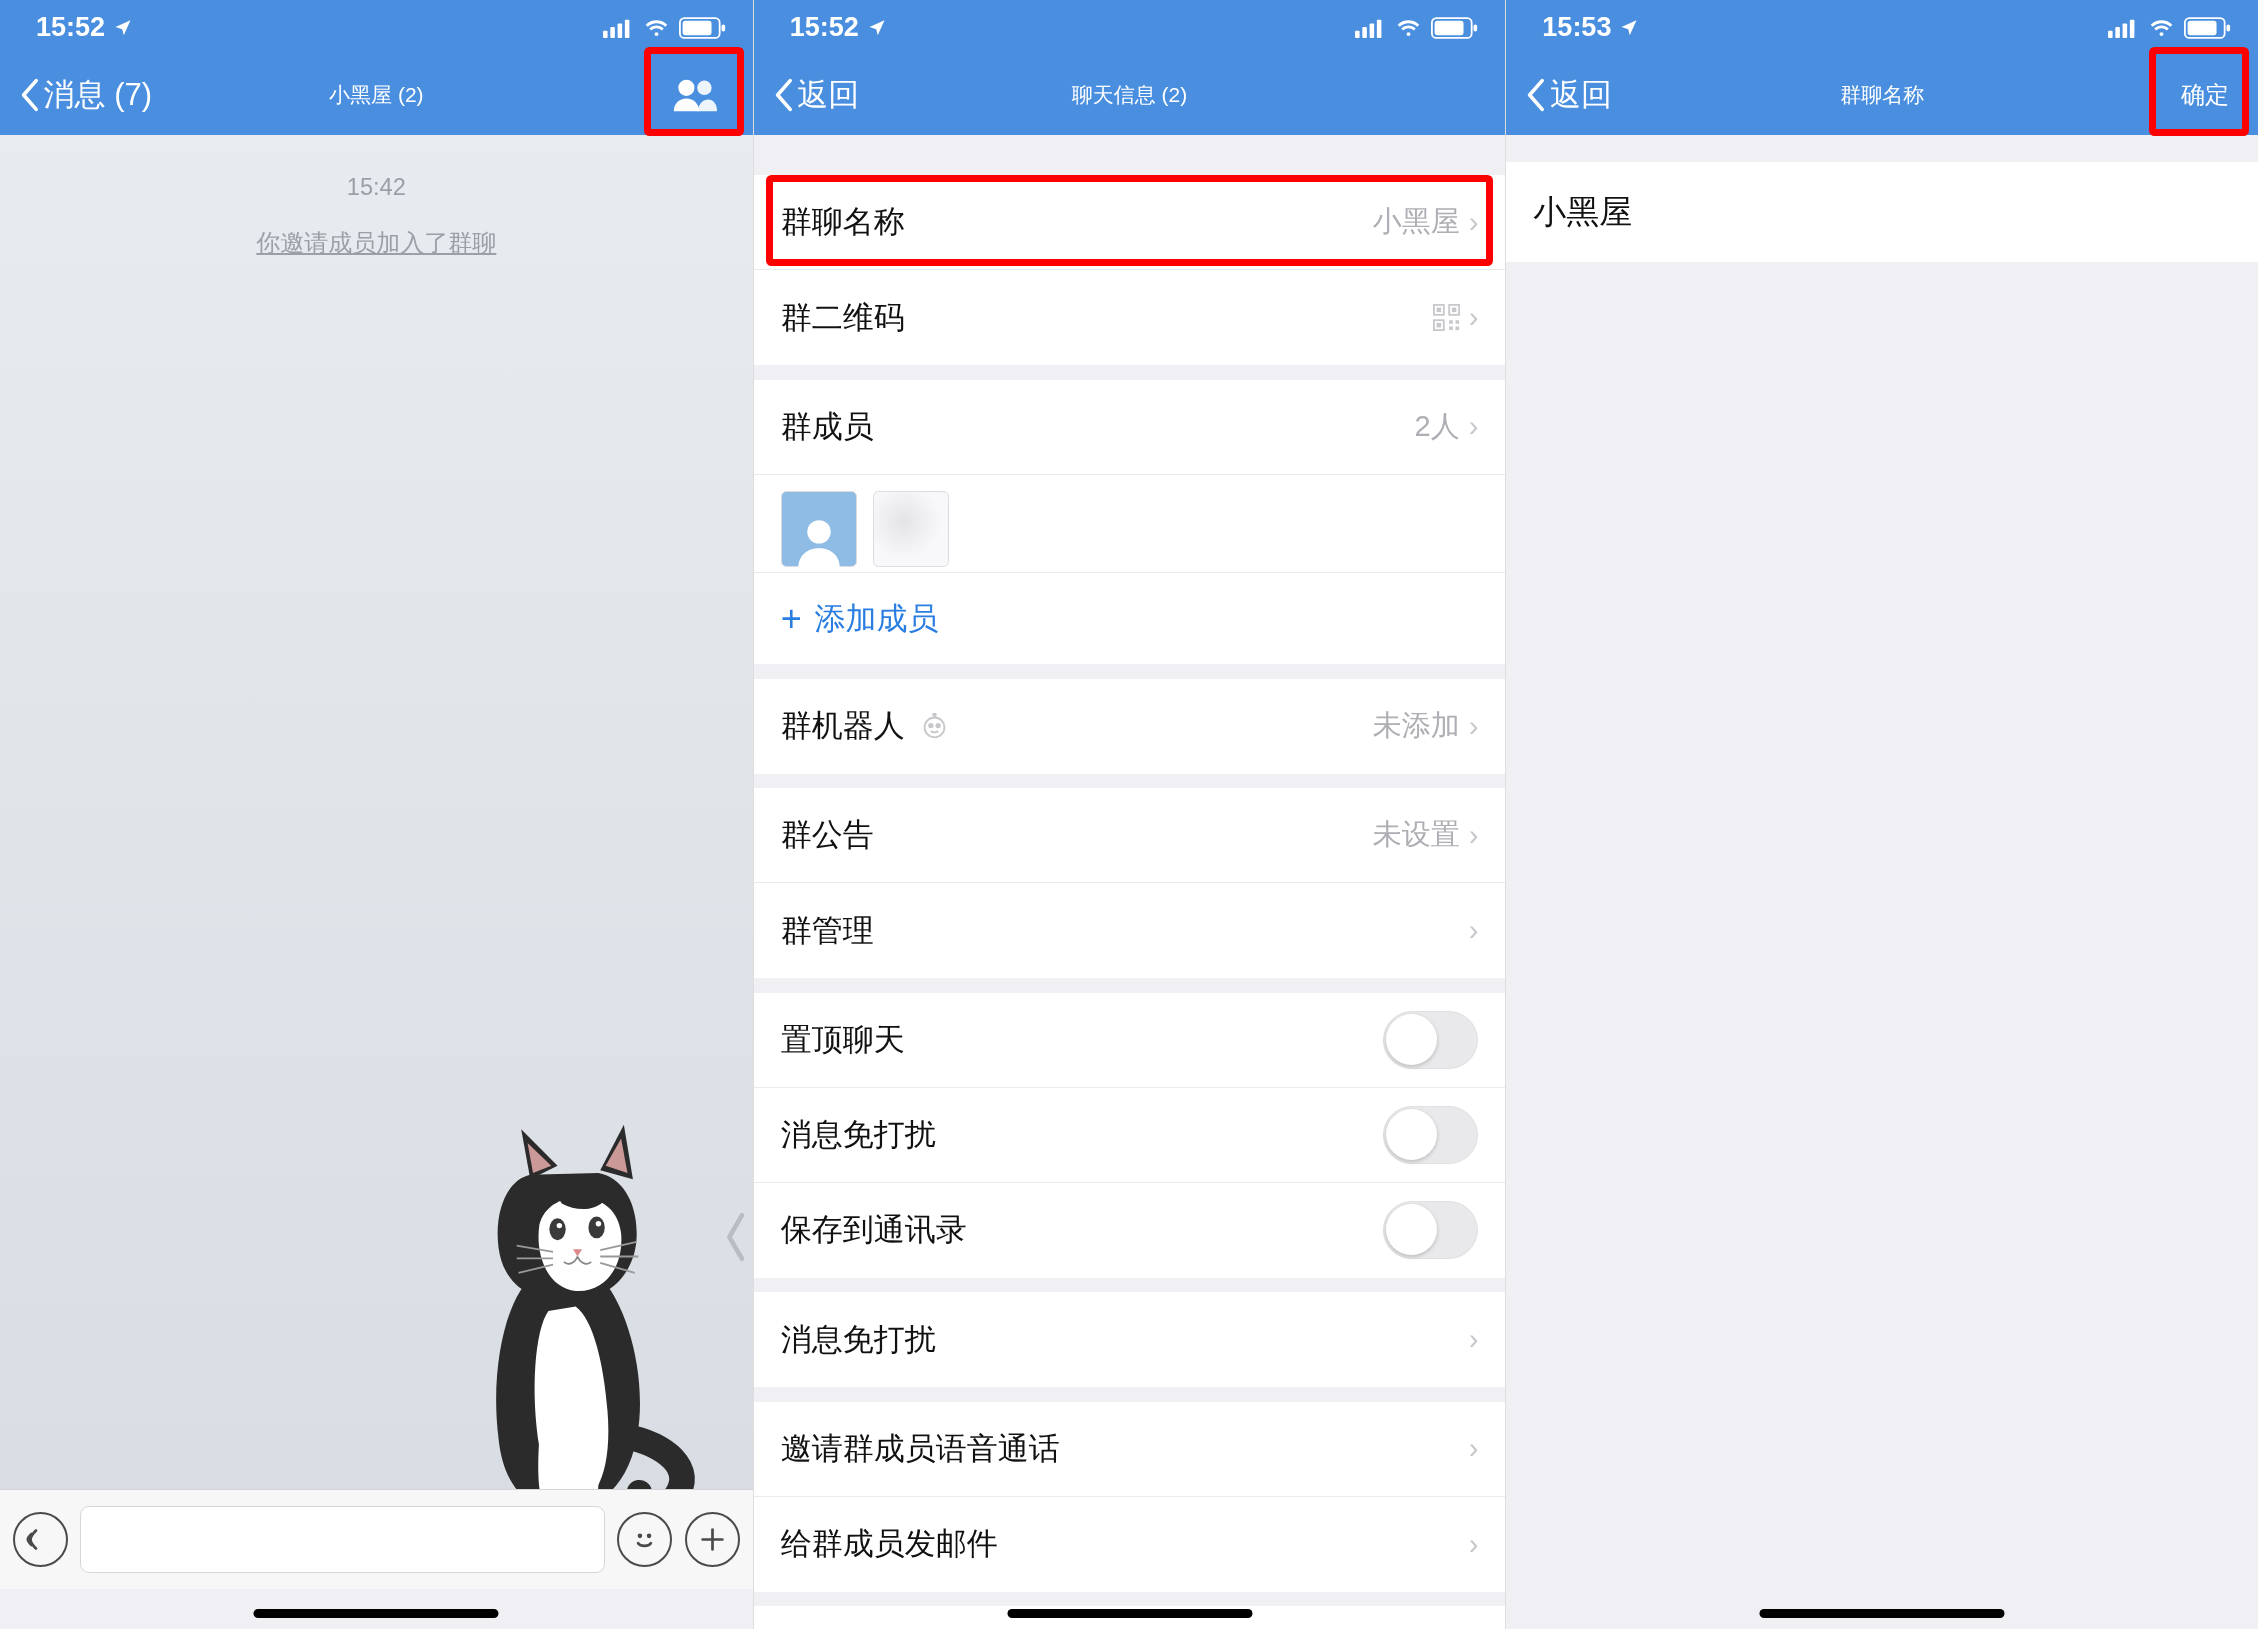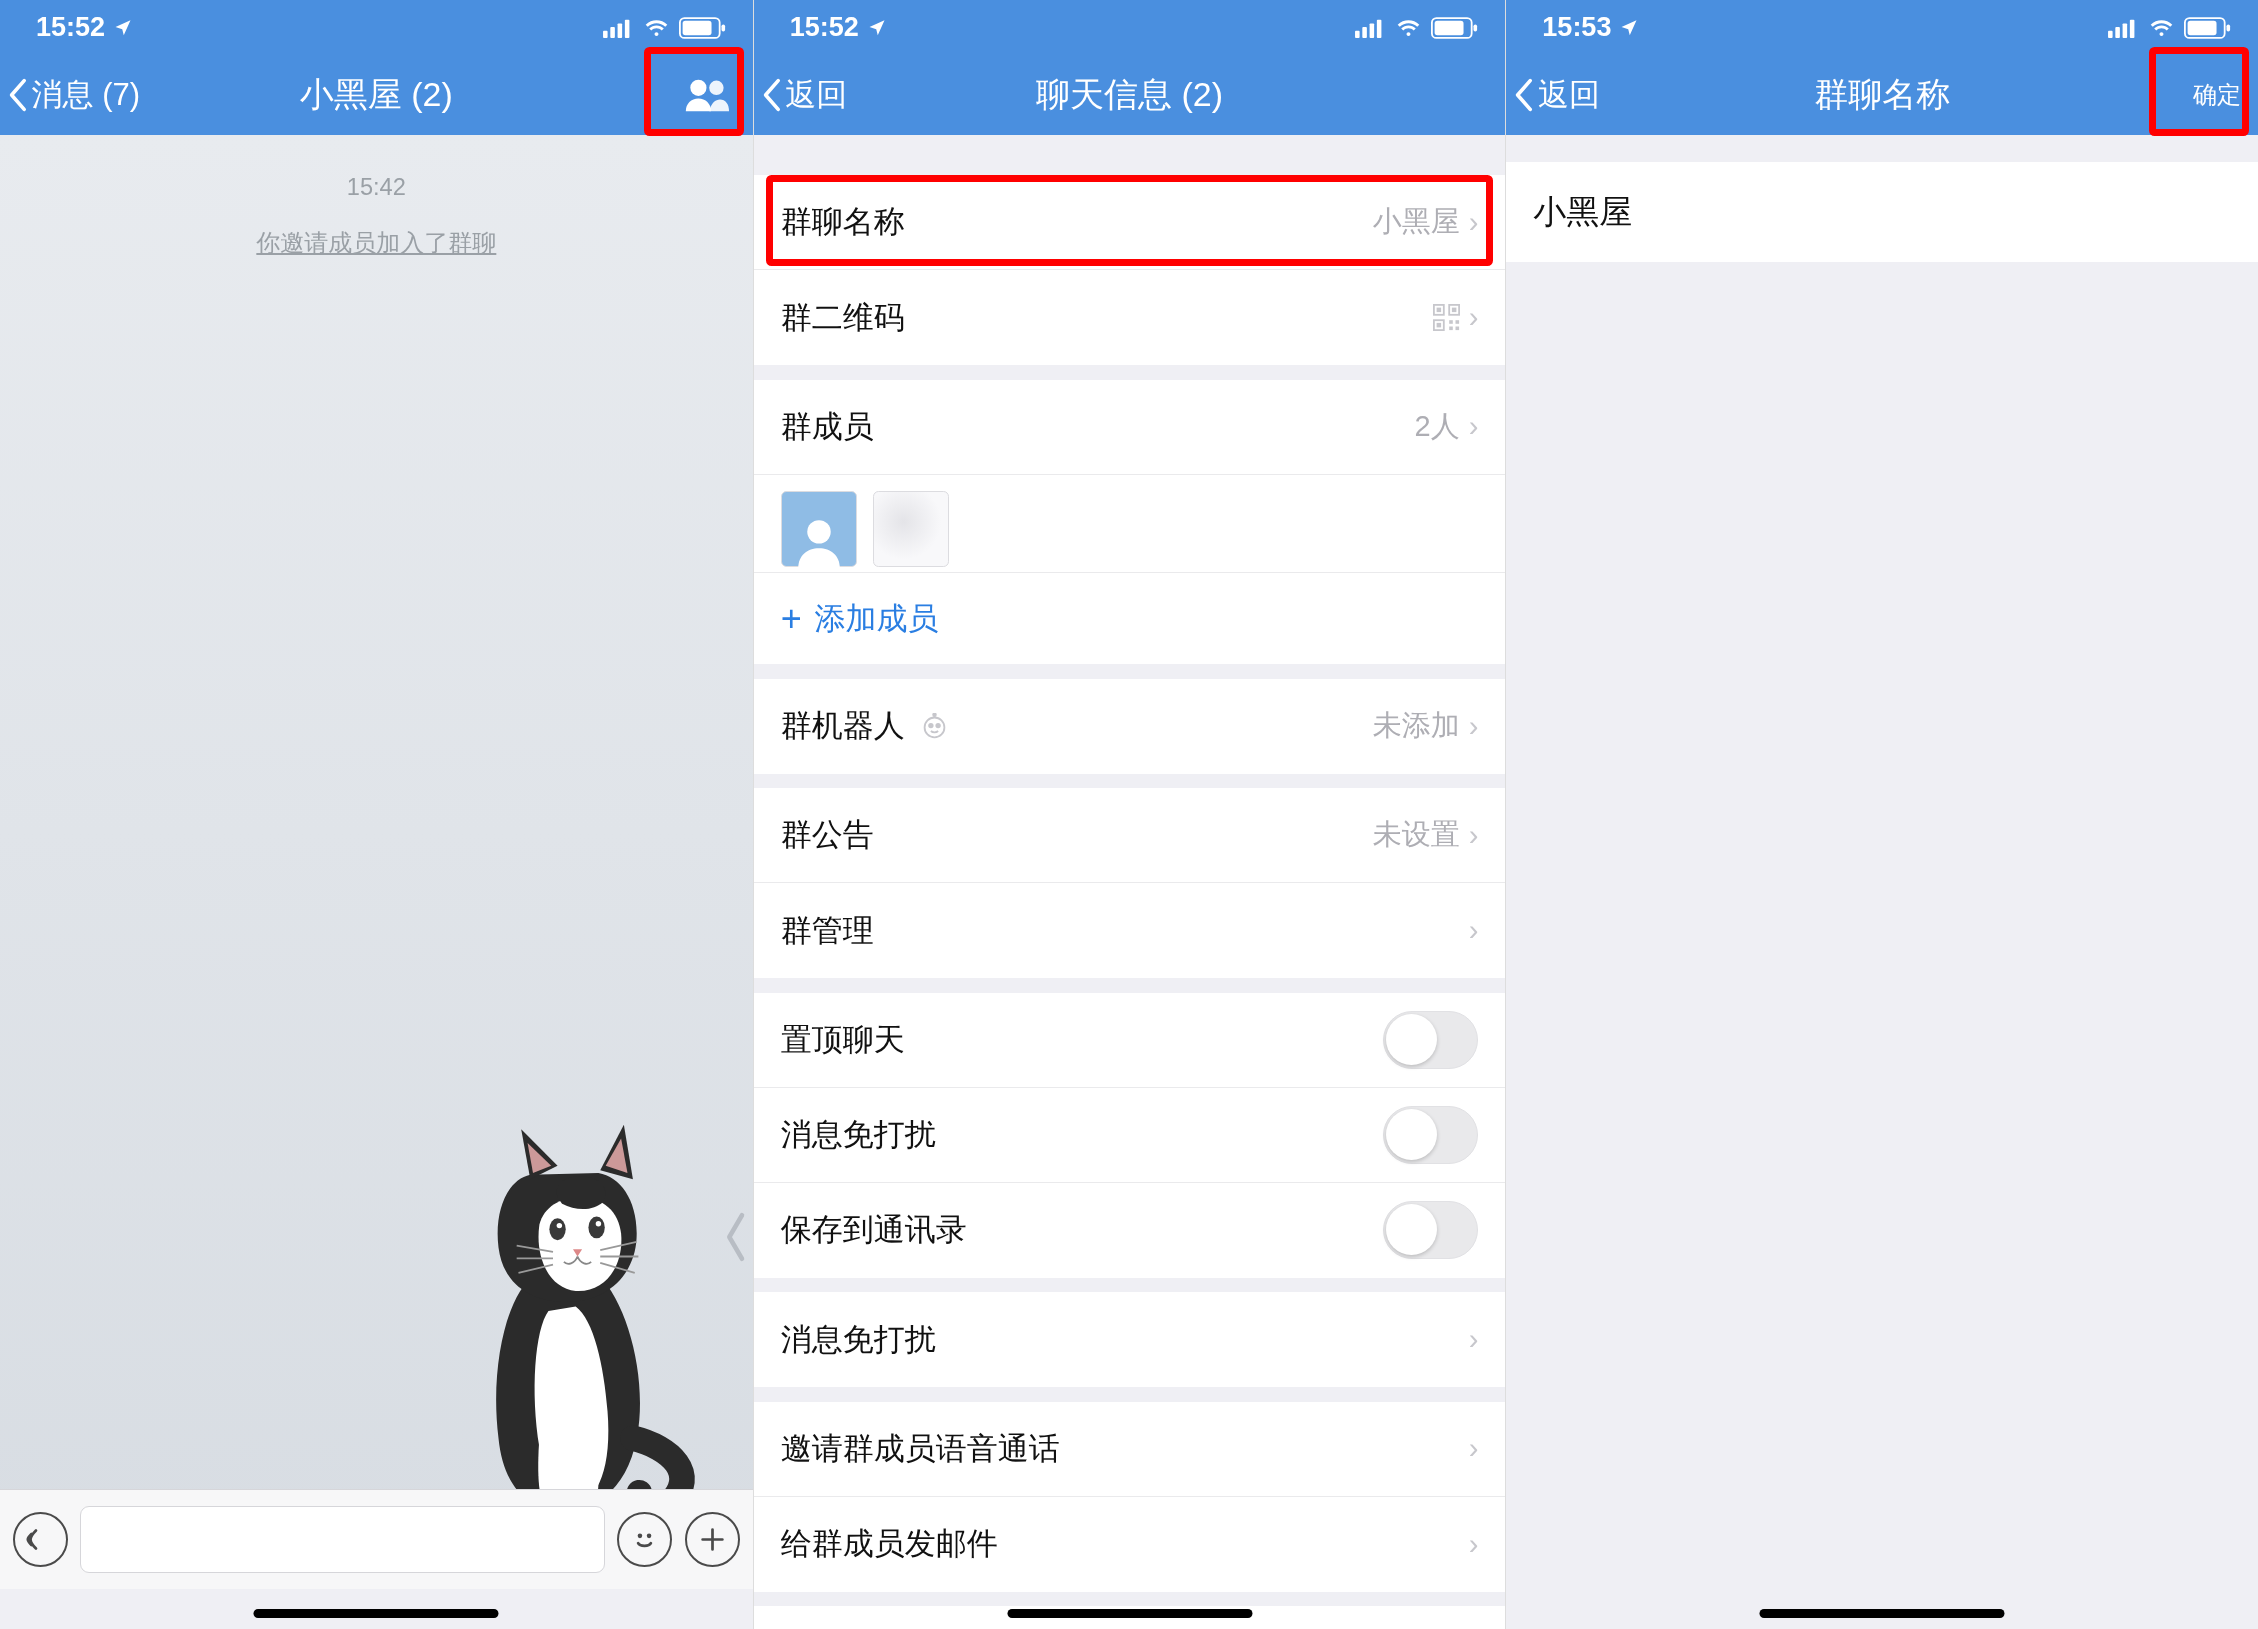--- a/index.html
+++ b/index.html
@@ -8,24 +8,24 @@
   .phone { width: 753px; height: 1629px; position: relative; background: #efeff4; overflow: hidden; }
   .phone + .phone { border-left: 0.9px solid #ddd; }
 
   
   .status-bar { height: 55px; background: #4a8fdf; color: #fff; display: flex; align-items: center; justify-content: space-between; padding: 0 27px 0 36px; font-size: 27px; font-weight: 600; }
   .status-left { display: flex; align-items: center; gap: 9px; }
   .status-right { display: flex; align-items: center; gap: 9px; }
   .status-icons svg { vertical-align: middle; }
 
   
-  .nav-bar { height: 80px; background: #4a8fdf; color: #fff; display: flex; align-items: center; justify-content: space-between; padding: 0 6px; position: relative; }
+  .nav-bar { height: 80px; background: #4a8fdf; color: #fff; display: flex; align-items: center; justify-content: space-between; padding: 0 18px; position: relative; }
   .nav-left { display: flex; align-items: center; min-width: 164px; font-size: 31px; }
   .nav-left svg { margin-right: 3.6px; }
-  .nav-title { position: absolute; left: 50%; transform: translateX(-50%); font-size: 34px; font-weight: 500; }
+  .nav-title { position: absolute; left: 50%; transform: translateX(-50%); font-size: 21px; font-weight: 500; }
   .nav-right { min-width: 109px; display: flex; justify-content: flex-end; align-items: center; font-size: 24px; }
   .nav-icon-btn { width: 80px; height: 60px; display: flex; align-items: center; justify-content: center; }
   .highlight-nav-right { position: absolute; top: 47px; right: 9px; width: 100px; height: 89px; border: 7.3px solid #ff0000; border-radius: 5.5px; z-index: 100; pointer-events: none; }
   .highlight-row { position: absolute; top: 175px; left: 12.7px; right: 12.7px; height: 91px; border: 7.3px solid #ff0000; border-radius: 5.5px; z-index: 100; pointer-events: none; }
 
   
   .chat-area { height: calc(100% - 135px - 100px); background: linear-gradient(180deg, #e8ebef 0%, #d8dde3 100%); display: flex; flex-direction: column; align-items: center; padding-top: 39px; position: relative; }
   .chat-time { color: #9aa0a6; font-size: 23.6px; margin-bottom: 25.5px; }
   .chat-system { color: #9aa0a6; font-size: 24px; text-decoration: underline; }
   .cat { position: absolute; bottom: 0; right: 18px; width: 364px; height: 545px; }

